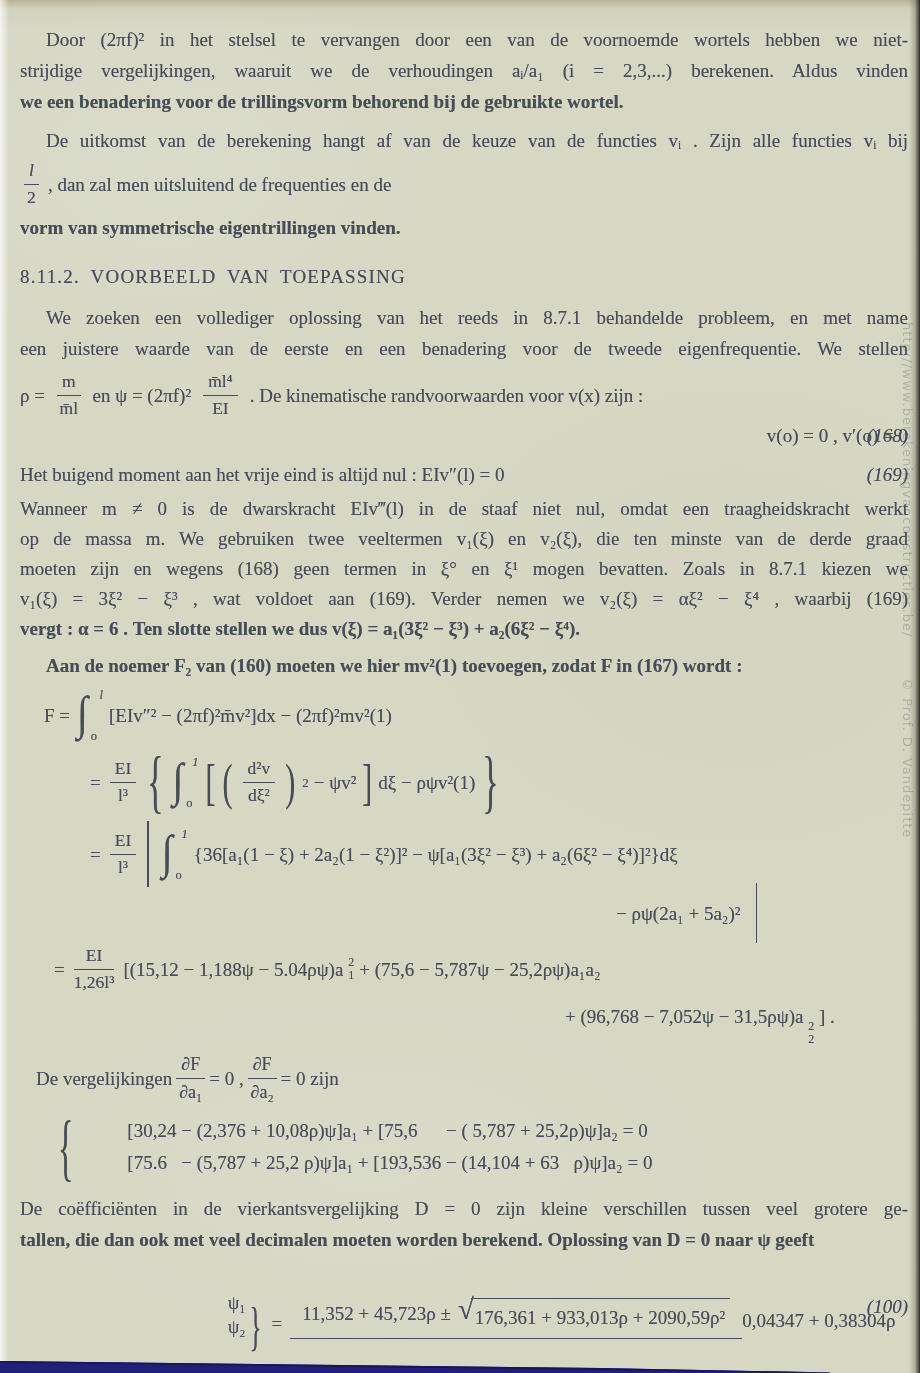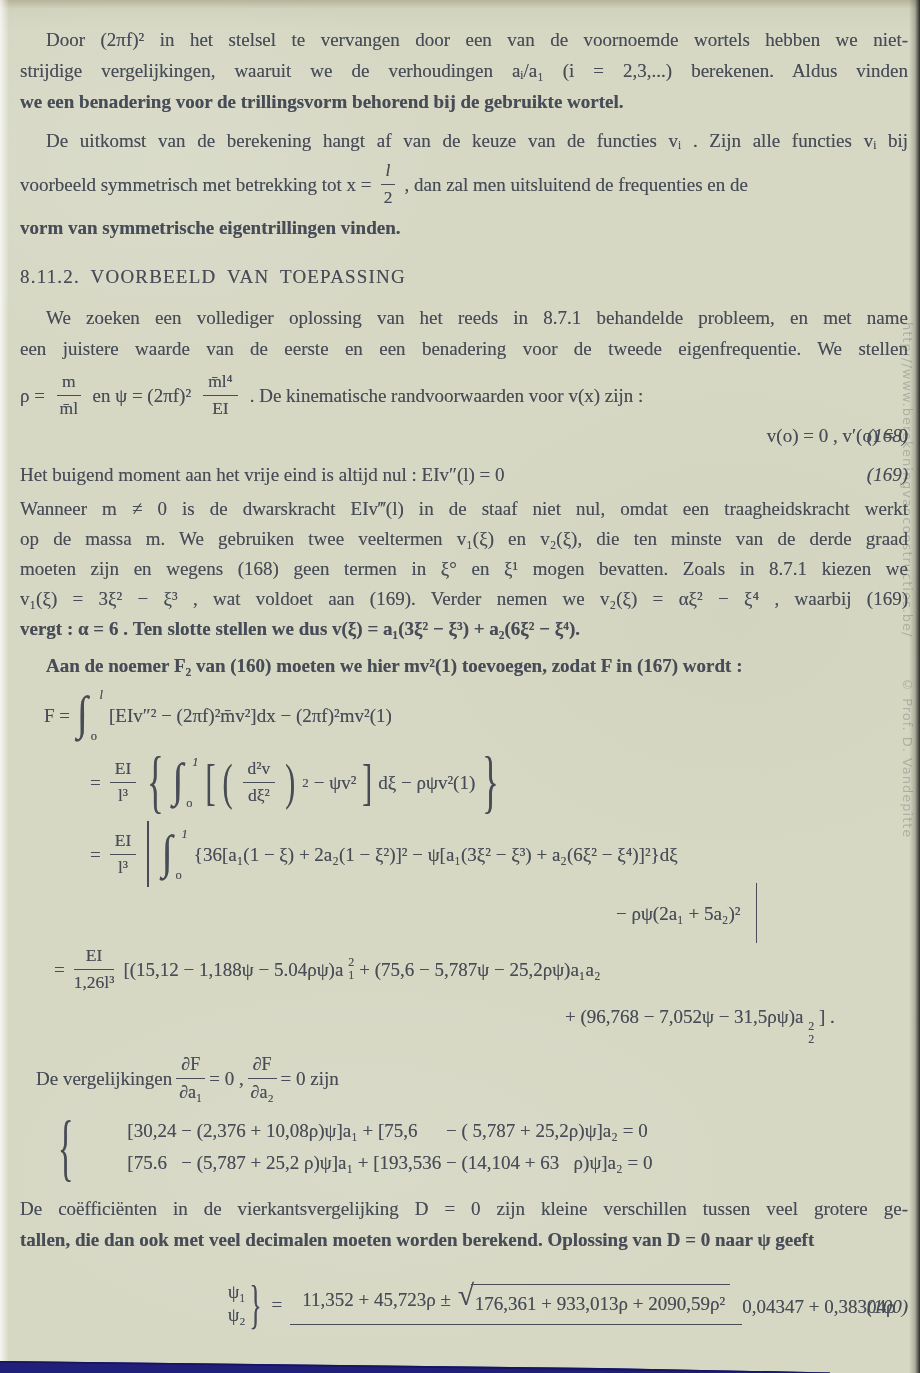--- a/index.html
+++ b/index.html
@@ -77,21 +77,21 @@
     vertical-align:-7px;text-align:left;}
 
   #eqs-intro{margin-top:6px;display:flex;align-items:center;height:54px;padding-left:16px;}
   #eqs-intro .frac{font-size:18px;}
   #system{margin-top:10px;display:flex;align-items:center;padding-left:38px;}
   .sysbrace{display:inline-block;font-size:32px;line-height:1;transform:scaleY(2.3);
     margin-right:14px;font-weight:400;}
   .sysline{line-height:32px;margin-left:40px;}
   #p6{margin-top:14px;}
 
-  #eq170{margin-top:14px;position:relative;display:flex;align-items:center;height:70px;padding-left:208px;}
+  #eq170{margin-top:14px;position:relative;display:flex;align-items:flex-end;height:70px;padding-left:208px;}
   .psis{display:flex;flex-direction:column;line-height:1.3;font-size:18px;text-align:center;}
   .brace170{display:inline-block;font-size:25px;line-height:1;transform:scaleY(2.1);margin:0 10px 0 4px;}
   .bigfrac{display:inline-flex;flex-direction:row;align-items:center;margin-left:8px;font-size:19px;}
   .bigfrac .bnum{display:flex;align-items:flex-start;gap:7px;padding:0 12px 5px;
     border-bottom:1.5px solid currentColor;}
   .bigfrac .bden{padding-top:4px;}
   .sqrt{display:inline-flex;align-items:flex-start;}
   .sqrt-sign{font-size:29px;line-height:1;margin-right:-3px;transform:translateY(-3px);}
   .radicand{border-top:1.6px solid currentColor;padding:3px 5px 0 4px;}
 </style>
@@ -111,21 +111,20 @@
 
     <div class="para" id="p1">
       <div class="jline indent">Door (2πf)² in het stelsel te vervangen door een van de voornoemde wortels hebben we niet-</div>
       <div class="jline">strijdige vergelijkingen, waaruit we de verhoudingen aᵢ/a₁ (i = 2,3,...) berekenen. Aldus vinden</div>
       <div class="pline">we een benadering voor de trillingsvorm behorend bij de gebruikte wortel.</div>
     </div>
 
     <div class="para" id="p2">
       <div class="jline indent">De uitkomst van de berekening hangt af van de keuze van de functies vᵢ . Zijn alle functies vᵢ bij</div>
       <div class="fline">
-        <span>voorbeeld symmetrisch met betrekking tot x =</span>
         <span class="frac">
           <span class="num" style="font-style:italic">l</span>
           <span class="den">2</span>
         </span>
         <span>, dan zal men uitsluitend de frequenties en de</span>
       </div>
       <div class="pline">vorm van symmetrische eigentrillingen vinden.</div>
     </div>
 
     <div id="heading">8.11.2. VOORBEELD VAN TOEPASSING</div>

